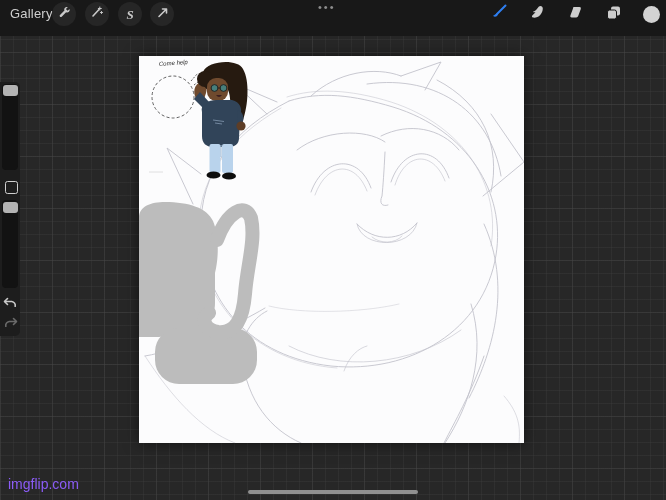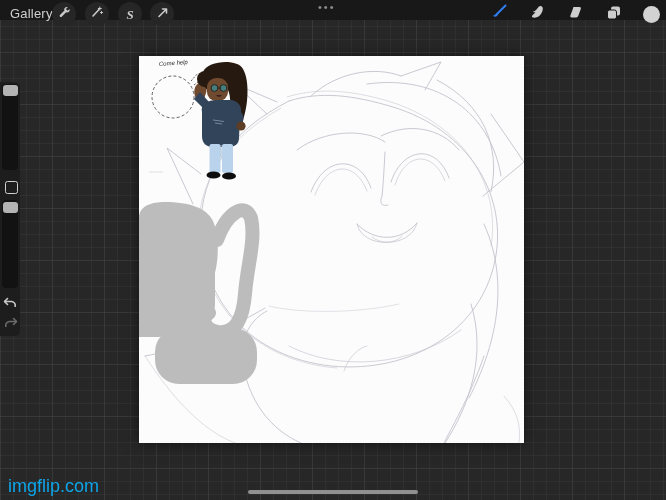--- a/index.html
+++ b/index.html
@@ -8,21 +8,21 @@
     font-family:"Liberation Sans", sans-serif;
     background-color:#272727;
     background-image:
       linear-gradient(rgba(70,70,70,.28) 1px, transparent 1px),
       linear-gradient(90deg, rgba(70,70,70,.28) 1px, transparent 1px),
       linear-gradient(rgba(95,95,95,.22) 1px, transparent 1px),
       linear-gradient(90deg, rgba(95,95,95,.22) 1px, transparent 1px);
     background-size:13px 13px,13px 13px,52px 52px,52px 52px;
   }
   
-  .toolbar{position:absolute;left:0;top:0;width:666px;height:20px;background:#181818;z-index:30;}
+  .toolbar{position:absolute;left:0;top:0;width:666px;height:36px;background:#181818;z-index:30;}
   .gallery-label{position:absolute;left:10px;top:6px;font-size:13px;color:#cfcfcf;letter-spacing:.2px;cursor:default;}
   .tool-circle{position:absolute;top:2px;width:24px;height:24px;border-radius:50%;background:#262626;
     display:flex;align-items:center;justify-content:center;}
   .tc-1{left:52px;}.tc-2{left:85px;}.tc-3{left:118px;}.tc-4{left:150px;}
   .sel-s{font-family:"Liberation Serif",serif;font-style:italic;font-weight:bold;font-size:13px;color:#c9c9c9;line-height:1;}
   .ellipsis{position:absolute;left:318px;top:1px;color:#8d8d8d;font-size:11px;letter-spacing:2px;}
   .right-tool{position:absolute;top:3px;width:22px;height:22px;display:flex;align-items:center;justify-content:center;}
   .rt-1{left:488px;}.rt-2{left:526px;}.rt-3{left:564px;}.rt-4{left:602px;}.rt-5{left:640px;}
   .color-swatch{width:17px;height:17px;border-radius:50%;background:#d2d2d2;}
   
@@ -34,21 +34,21 @@
   .handle-size{top:3px;}
   .handle-opacity{top:120px;}
   .modify-btn{position:absolute;left:4.5px;top:99px;width:11px;height:11px;border:1.5px solid #cfcfcf;border-radius:2.5px;background:transparent;}
   .undo-btn{position:absolute;left:2px;top:214px;width:16px;height:14px;}
   .redo-btn{position:absolute;left:3px;top:234px;width:16px;height:14px;opacity:.45;}
   
   .canvas{position:absolute;left:139px;top:56px;width:385px;height:387px;background:#fcfcfd;
     box-shadow:0 0 14px rgba(0,0,0,.55);z-index:10;}
   .canvas svg{display:block;}
   
-  .watermark{position:absolute;left:8px;top:476px;font-size:18px;color:#0ea5e9;z-index:40;}
+  .watermark{position:absolute;left:8px;top:476px;font-size:14px;color:#8b5cf6;z-index:40;}
   .home-indicator{position:absolute;left:248px;top:490px;width:170px;height:3.5px;border-radius:2px;background:#909090;z-index:40;}
 </style>
 </head>
 <body>
 
 <div class="toolbar">
   <span class="gallery-label">Gallery</span>
 
   <div class="tool-circle tc-1">
     <span>

